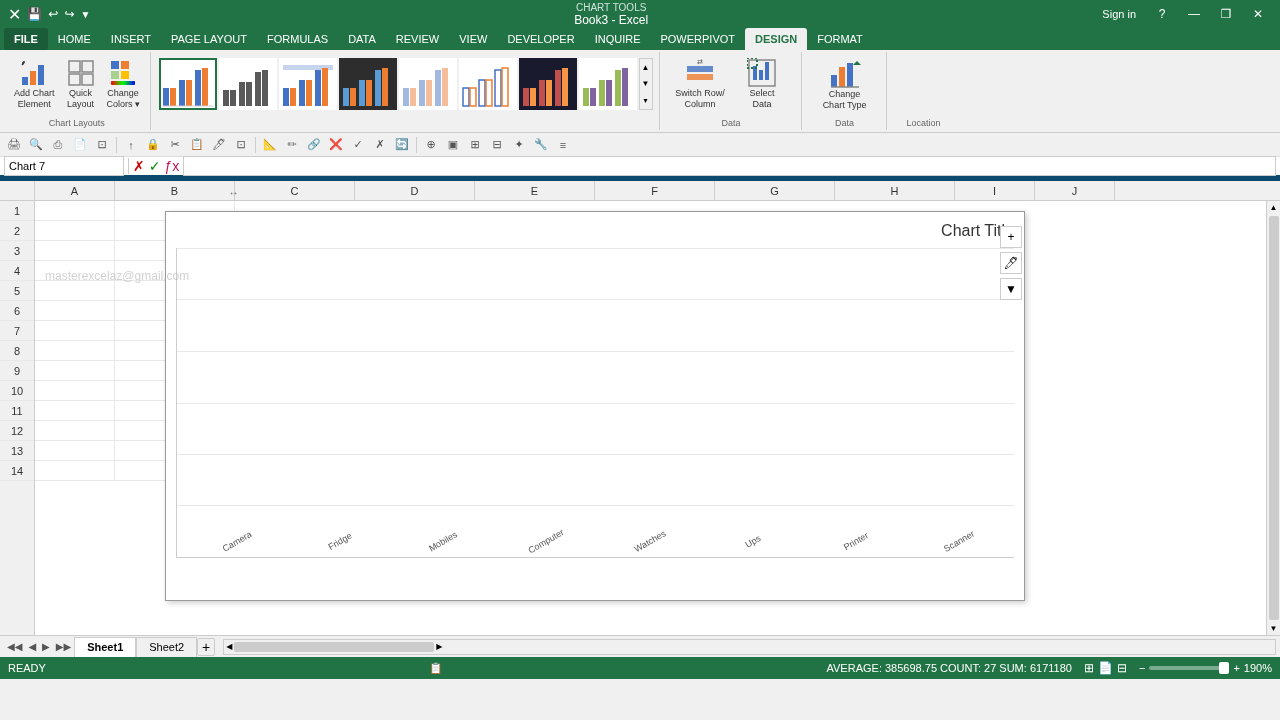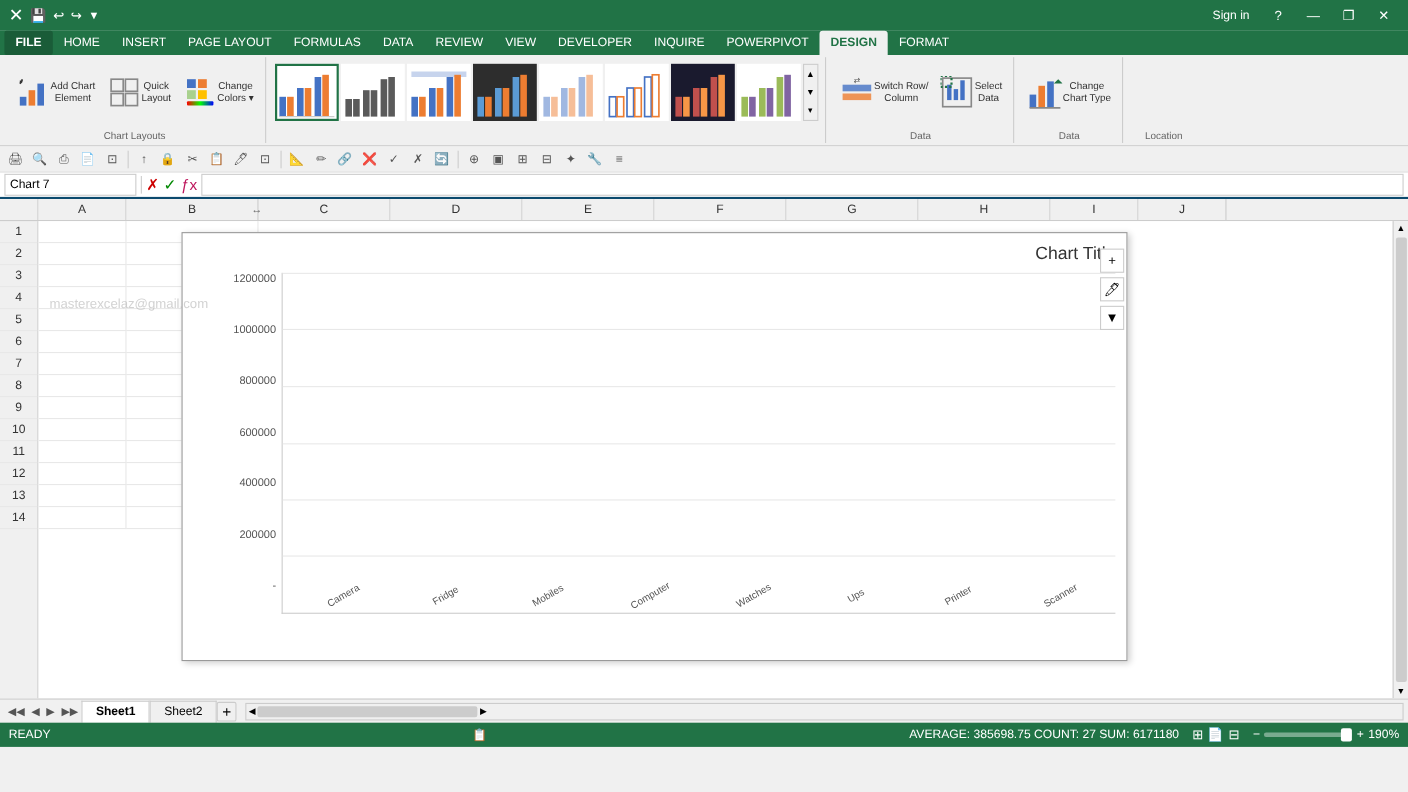--- a/index.html
+++ b/index.html
@@ -71,21 +71,21 @@
     .ribbon-group-btns {
       display: flex;
       flex-wrap: wrap;
       gap: 2px;
       align-items: flex-start;
       padding-bottom: 16px;
       margin-top: 2px;
     }
     .ribbon-btn {
       display: flex;
-      flex-direction: row;
+      flex-direction: column;
       align-items: center;
       justify-content: center;
       padding: 2px 4px;
       cursor: pointer;
       border-radius: 2px;
       font-size: 9px;
       color: #333;
       min-width: 38px;
       text-align: center;
       height: 56px;
@@ -107,21 +107,21 @@
       align-items: center;
       justify-content: center;
       position: relative;
       background: white;
     }
     .chart-thumb.selected { border-color: #217346; }
 
     
     .formula-bar {
       background: white;
-      border-bottom: 2px solid #0c4a6e;
+      border-bottom: 6px solid #0c4a6e;
       display: flex;
       align-items: center;
       height: 24px;
       padding: 0 4px;
       gap: 4px;
     }
     .name-box {
       width: 120px;
       border: 1px solid #ccc;
       padding: 1px 4px;
@@ -403,20 +403,24 @@
 </head>
 <body>
 
 <div class="title-bar">
   <div style="display:flex;align-items:center;gap:6px;width:120px;">
     <div style="color:white;font-size:16px;">✕</div>
     <div style="font-size:12px;cursor:pointer;">💾</div>
     <div style="font-size:12px;cursor:pointer;">↩</div>
     <div style="font-size:12px;cursor:pointer;">↪</div>
     <div style="font-size:10px;cursor:pointer;">▼</div>
+  </div>
+  <div class="title-bar-center">
+    <div style="font-size:10px;color:rgba(255,255,255,0.8);">CHART TOOLS</div>
+    <div>Book3 - Excel</div>
   </div>
   <div style="display:flex;align-items:center;gap:4px;">
     <button class="signin-btn">Sign in</button>
     <div class="title-bar-btn">?</div>
     <div class="title-bar-btn">—</div>
     <div class="title-bar-btn">❐</div>
     <div class="title-bar-btn close">✕</div>
   </div>
 </div>
 
@@ -761,29 +765,20 @@
               <div class="cell" style="width:120px;"></div>
             </div>
           </div>
 
           <div class="watermark">masterexcelaz@gmail.com</div>
 
           <div class="chart-container">
             <div class="chart-title">Chart Title</div>
             <div class="chart-inner">
 
-              <div class="chart-y-axis">
-                <div>1200000</div>
-                <div>1000000</div>
-                <div>800000</div>
-                <div>600000</div>
-                <div>400000</div>
-                <div>200000</div>
-                <div>-</div>
-              </div>
 
               <div class="chart-plot">
 
                 <div class="chart-grid-line" style="top:0%;"></div>
                 <div class="chart-grid-line" style="top:16.6%;"></div>
                 <div class="chart-grid-line" style="top:33.3%;"></div>
                 <div class="chart-grid-line" style="top:50%;"></div>
                 <div class="chart-grid-line" style="top:66.6%;"></div>
                 <div class="chart-grid-line" style="top:83.3%;"></div>
 

